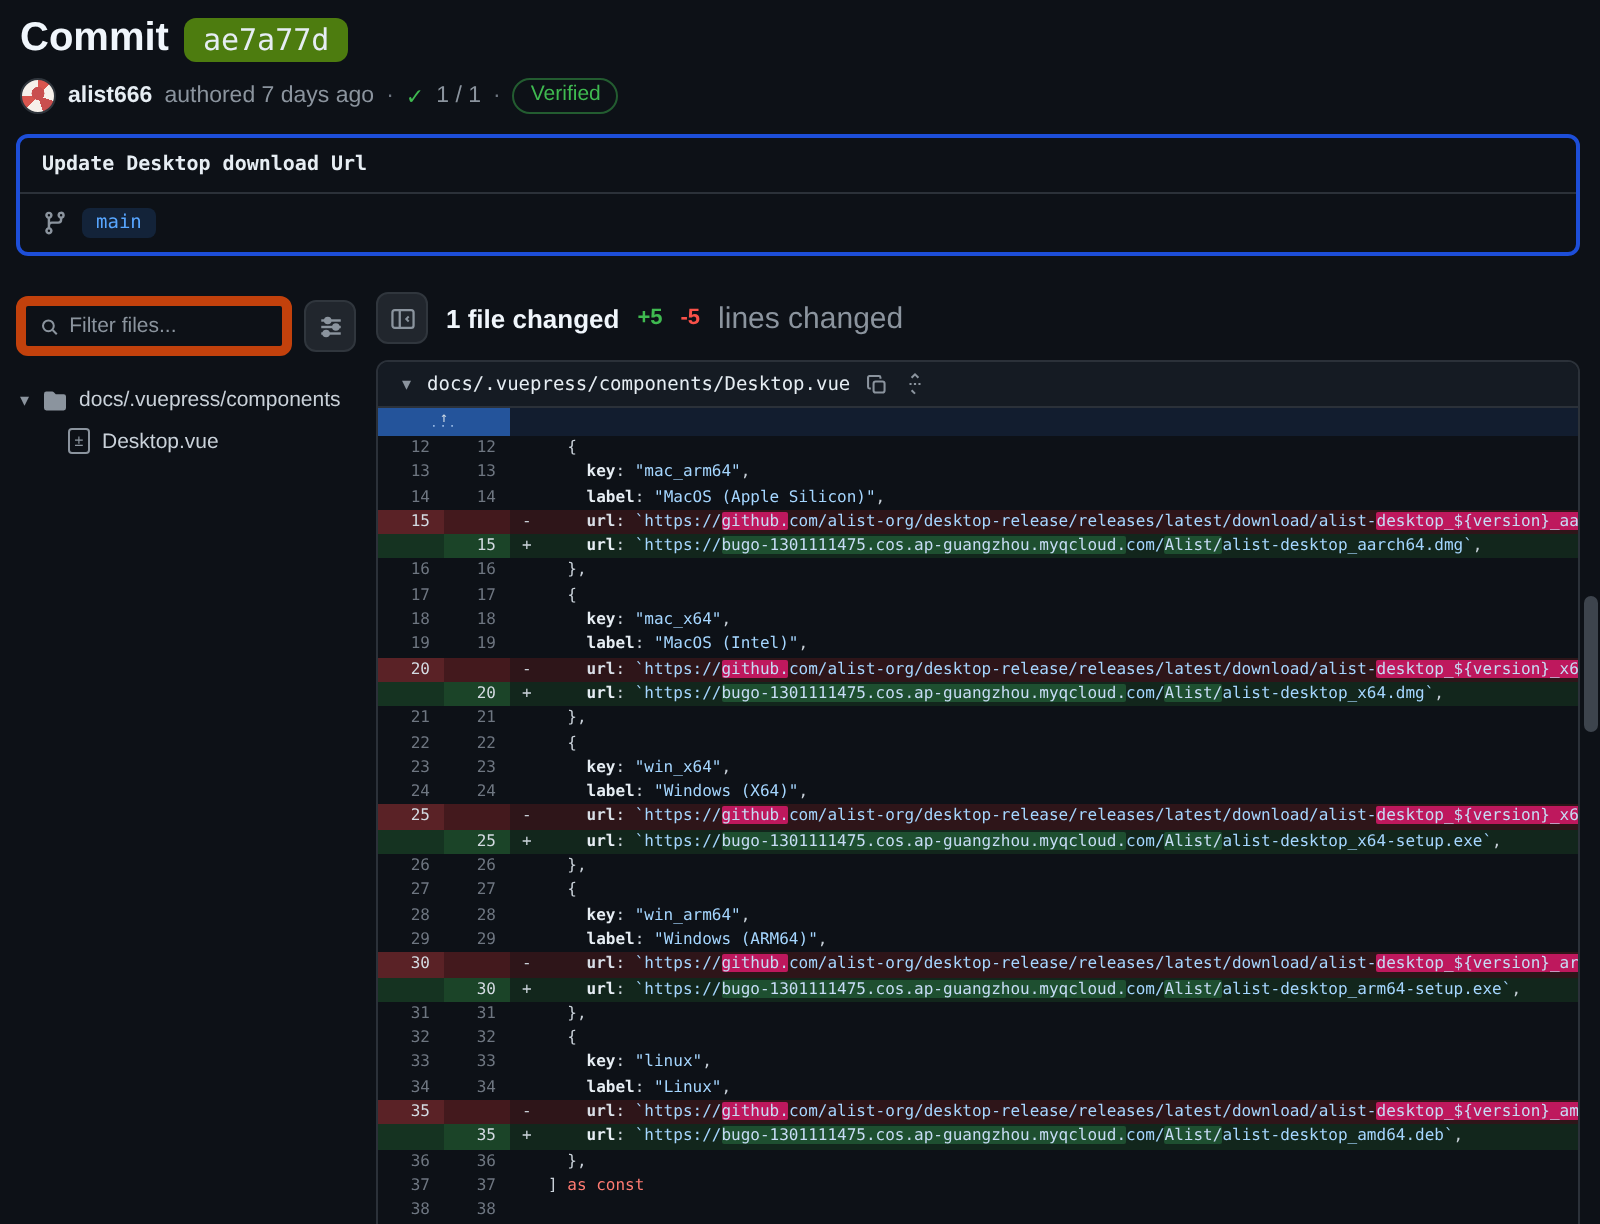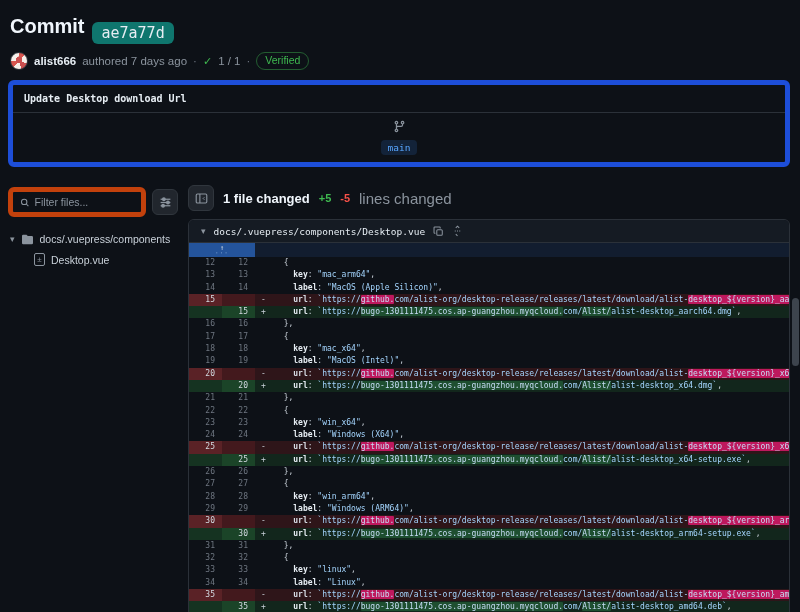--- a/index.html
+++ b/index.html
@@ -8,39 +8,39 @@
     background:#0d1117; color:#c9d1d9;
     font-family:"Liberation Sans", sans-serif;
     position:relative;
   }
   .page { padding:6px 10px 0 8px; }
 
   
   .commit-h1 { display:flex; align-items:center; gap:8px; color:#f0f6fc;
     font-size:20px; font-weight:600; margin:2px 0 8px 2px; }
   .sha-chip { font-family:"DejaVu Sans Mono", monospace; font-size:15px; font-weight:400;
-    background:#0f766e; color:#e6edf3; padding:2px 9px; border-radius:6px;margin-top:14px; }
+    background:#4d7c0f; color:#e6edf3; padding:2px 9px; border-radius:6px; }
   .author-row { display:flex; align-items:center; gap:6px; font-size:11.5px;
     color:#8b949e; margin:0 0 10px 2px; }
   .avatar { width:18px; height:18px; border-radius:50%;
     background:
       radial-gradient(circle at 50% 42%, #c94f4f 0 26%, transparent 27%),
       conic-gradient(#d8564f 0 12%, #f6f0ea 12% 30%, #c94f4f 30% 45%, #f6f0ea 45% 62%, #d8564f 62% 75%, #f6f0ea 75% 100%);
     border:1px solid #30363d; }
   .author-name { color:#e6edf3; font-weight:700; }
   .dot-sep { color:#6e7681; }
   .check-ico { color:#3fb950; font-size:11px; }
   .verified-badge { color:#3fb950; border:1px solid rgba(63,185,80,.45);
     border-radius:999px; padding:1px 8px 2px; font-size:10.5px; line-height:13px; }
 
   
-  .commit-box { border:5px solid #1d4ed8; border-radius:6px; margin:0 0 18px 0; }
+  .commit-box { border:2px solid #1d4ed8; border-radius:6px; margin:0 0 18px 0; }
   .commit-msg { padding:8px 11px; font-family:"DejaVu Sans Mono", monospace;
     font-size:10px; font-weight:700; color:#e6edf3; border-bottom:1px solid #2b3139; }
-  .branch-row { display:flex; align-items:center; gap:7px; padding:7px 11px;flex-direction:column; }
+  .branch-row { display:flex; align-items:center; gap:7px; padding:7px 11px; }
   .branch-ico { color:#8b949e; }
   .branch-chip { font-family:"DejaVu Sans Mono", monospace; font-size:9.5px;
     color:#58a6ff; background:rgba(56,139,253,.15); padding:2px 7px; border-radius:4px; }
 
   
   .content { display:flex; align-items:flex-start; gap:10px; }
   .sidebar { width:170px; flex:none; padding-top:2px; }
   .filter-row { display:flex; gap:6px; align-items:center; margin-bottom:12px; }
   .filter-input { flex:1; display:flex; align-items:center; gap:5px;
     border:5px solid #c2410c; border-radius:6px; padding:4px 7px; background:#0d1117; }

